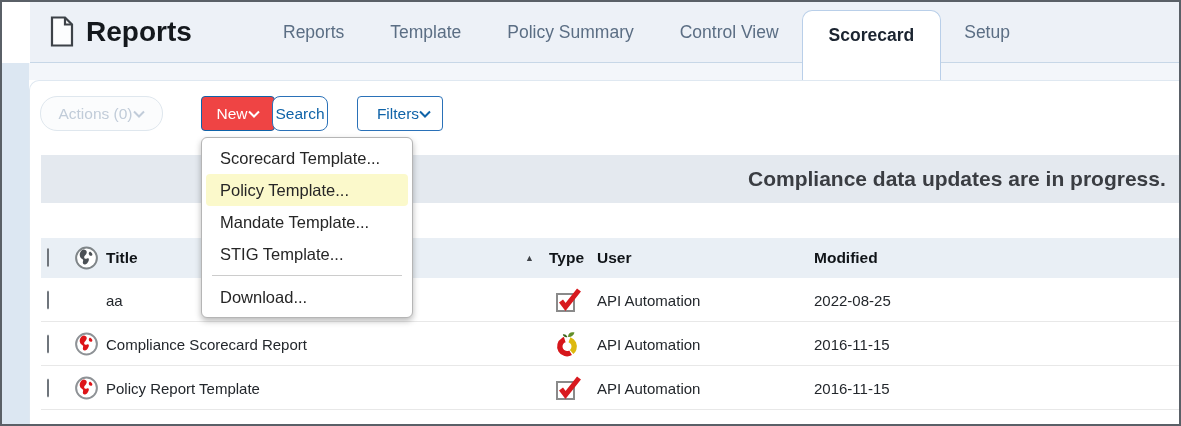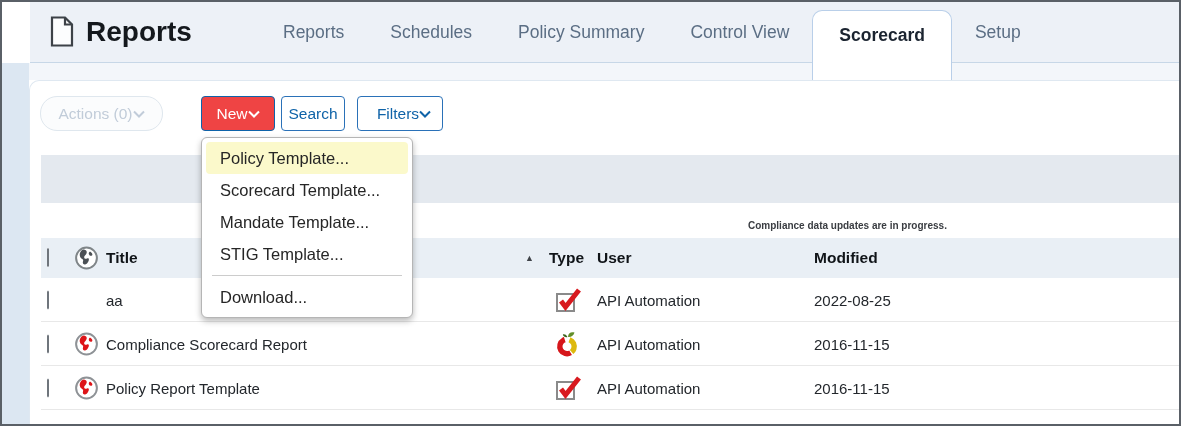--- a/index.html
+++ b/index.html
@@ -23,31 +23,31 @@
   .left-strip{position:absolute;top:61px;left:0;width:27px;bottom:0;background:#dce7f2;z-index:1;}
   
   .card{position:absolute;top:78px;left:27px;right:0;bottom:0;background:#fff;
         border-top:1px solid #dfe8f1;border-left:1px solid #dfe8f1;border-radius:10px 0 0 0;z-index:2;}
   
   .btn{position:absolute;top:15px;height:35px;box-sizing:border-box;display:flex;align-items:center;justify-content:center;
        font-size:15.5px;border-radius:4px;cursor:pointer;white-space:nowrap;}
   .btn-actions{left:10px;width:123px;border-radius:17px;border:1px solid #dfe7ee;background:#fbfcfd;color:#c1ccd9;cursor:default;}
   .btn-new{left:171px;width:74px;background:#ef4444;border:1px solid #0e63a9;color:#fff;}
   .btn-outline{border:1px solid #2a71b8;background:#fff;color:#0f63a8;}
-  .btn-search{left:251px;width:64px;}
+  .btn-search{left:242px;width:56px;border-radius:8px;}
   .btn-filters{left:327px;width:86px;padding-left:8px;}
   
   .menu{position:absolute;left:171px;top:56px;width:212px;box-sizing:border-box;background:#fff;
         border:1px solid #b5b5b5;border-radius:6px;box-shadow:0 3px 6px rgba(0,0,0,.28);padding:4px;z-index:10;}
   .mi{height:32px;line-height:32px;padding:0 14px;font-size:16.5px;color:#262626;border-radius:4px;cursor:pointer;white-space:nowrap;}
   .mi.hl{background:#fbf9cb;}
   .menu .sep{border-top:1px solid #cccccc;margin:5px 6px;}
   
   .notice{position:absolute;left:11px;right:0;top:74px;height:48px;background:#e4e9ef;}
-  .notice span{position:absolute;left:707px;top:50%;transform:translateY(-50%);font-size:10px;font-weight:700;color:#3a3d42;white-space:nowrap;margin-top:46px;}
+  .notice span{position:absolute;left:707px;top:50%;transform:translateY(-50%);font-size:21px;font-weight:700;color:#3a3d42;white-space:nowrap;}
   
   .thead{position:absolute;left:11px;right:0;top:157px;height:40px;background:#e9eff5;border-bottom:1px solid #a9c7de;font-weight:700;color:#101418;font-size:15.5px;}
   .rows{position:absolute;left:11px;right:0;top:197px;}
   .row{position:relative;height:43px;border-bottom:1px solid #e8e8e8;font-size:15px;color:#23272c;background:#fff;}
   .cell{position:absolute;top:50%;transform:translateY(-50%);white-space:nowrap;}
   .c-check{left:6px;}  .c-globe{left:33px;} .c-title{left:65px;}
   .c-sort{left:484px;font-size:9px;color:#3f4348;}
   .c-type-h{left:508px;} .c-typeicon{left:514px;} .c-user{left:556px;} .c-mod{left:773px;}
   .checkbox{width:17px;height:17px;box-sizing:border-box;border:1.6px solid #6f757c;border-radius:3px;background:#fff;cursor:pointer;}
   .icon{display:block;}
@@ -62,21 +62,21 @@
       <svg class="icon" width="24" height="31" viewBox="0 0 24 31">
         <path d="M2,1.5 H15 L22,8.5 V29.5 H2 Z" fill="#fcfdfe" stroke="#3d4248" stroke-width="2.2"></path>
         <path d="M15,1.5 V8.5 H22" fill="none" stroke="#3d4248" stroke-width="2.2"></path>
       </svg>
     </span>
     <span class="page-title">Reports</span>
     <div class="tabs">
 
         <div class="tab">Reports</div>
 
-        <div class="tab">Schedules</div>
+        <div class="tab">Template</div>
 
         <div class="tab">Policy Summary</div>
 
         <div class="tab">Control View</div>
 
         <div class="tab active">Scorecard</div>
 
         <div class="tab">Setup</div>
       </div>
   </div>
@@ -192,26 +192,26 @@
 
           <span class="cell c-user">API Automation</span>
           <span class="cell c-mod">2016-11-15</span>
         </div>
       </div>
 
     <div class="menu">
 
         <div>
 
+          <div class="mi">Scorecard Template...</div>
+        </div>
+
+        <div>
+
           <div class="mi hl">Policy Template...</div>
-        </div>
-
-        <div>
-
-          <div class="mi">Scorecard Template...</div>
         </div>
 
         <div>
 
           <div class="mi">Mandate Template...</div>
         </div>
 
         <div>
 
           <div class="mi">STIG Template...</div>

